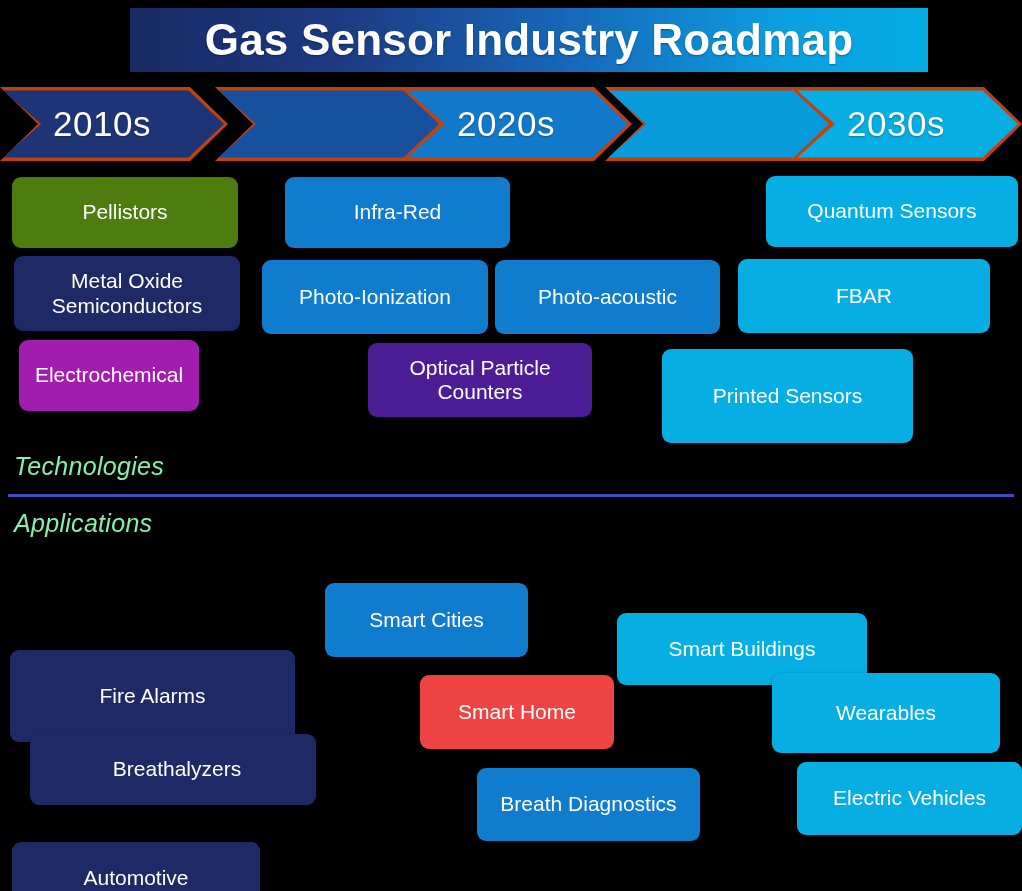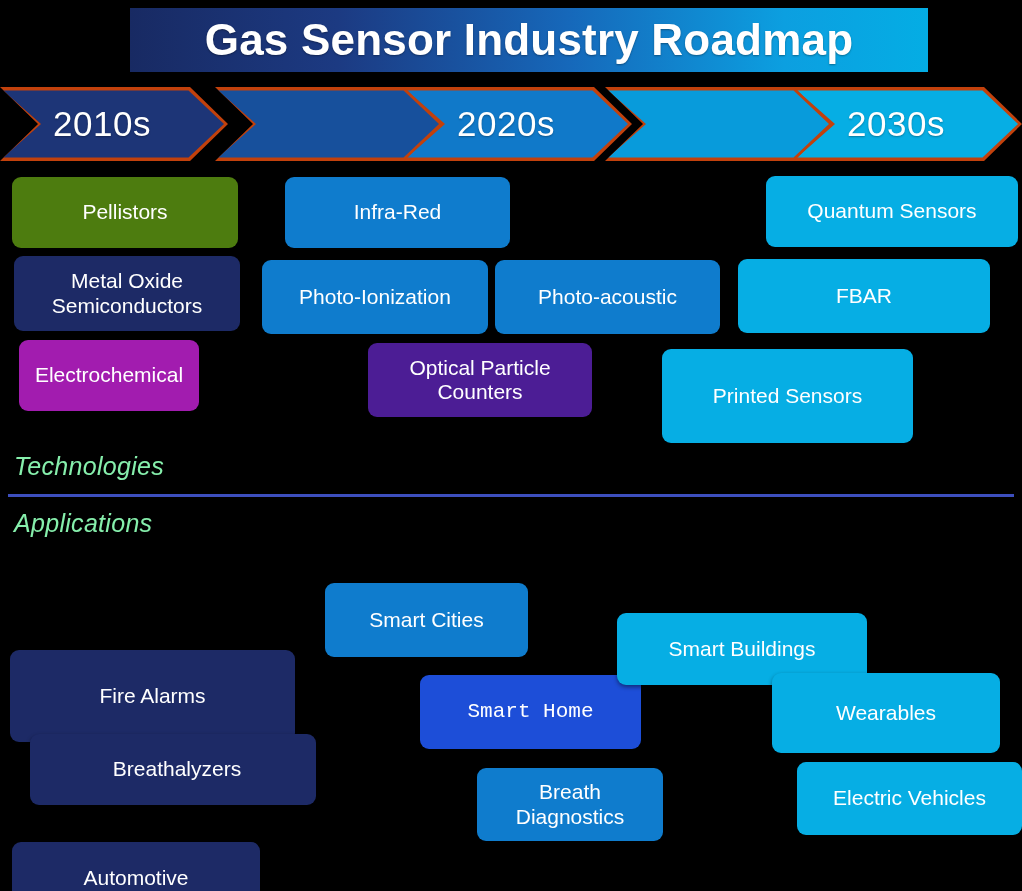--- a/index.html
+++ b/index.html
@@ -107,20 +107,20 @@
 
   <div class="divider"></div>
 
   <div class="lane-label" style="left:14px;top:509px;">Applications</div>
 
   <div id="app-layer">
       <div class="box" style="left: 10px; top: 650px; width: 285px; height: 92px; background: rgb(29, 42, 102);">Fire Alarms</div>
       <div class="box" style="left: 30px; top: 734px; width: 286px; height: 71px; background: rgb(29, 42, 102); padding-left: 18px;">Breathalyzers</div>
       <div class="box" style="left: 12px; top: 842px; width: 248px; height: 73px; background: rgb(29, 42, 102);">Automotive</div>
       <div class="box" style="left: 325px; top: 583px; width: 203px; height: 74px; background: rgb(15, 124, 205);">Smart Cities</div>
-      <div class="box" style="left: 420px; top: 675px; width: 221px; height: 74px; background: #1d4ed8; font-family: Liberation Mono, monospace;">Smart Home</div>
-      <div class="box" style="left: 477px; top: 768px; width: 186px; height: 73px; background: rgb(15, 124, 205);">Breath Diagnostics</div>
+      <div class="box" style="left: 420px; top: 675px; width: 194px; height: 74px; background: #ef4444;">Smart Home</div>
+      <div class="box" style="left: 477px; top: 768px; width: 223px; height: 73px; background: rgb(15, 124, 205);">Breath Diagnostics</div>
       <div class="box" style="left: 617px; top: 583px; width: 250px; height: 72px; background: rgb(6, 174, 228); margin-top: 30px;">Smart Buildings</div>
       <div class="box" style="left: 772px; top: 673px; width: 228px; height: 80px; background: rgb(6, 174, 228);">Wearables</div>
       <div class="box" style="left: 797px; top: 762px; width: 225px; height: 73px; background: rgb(6, 174, 228);">Electric Vehicles</div>
     </div>
 
 </div>
 
 </body></html>

